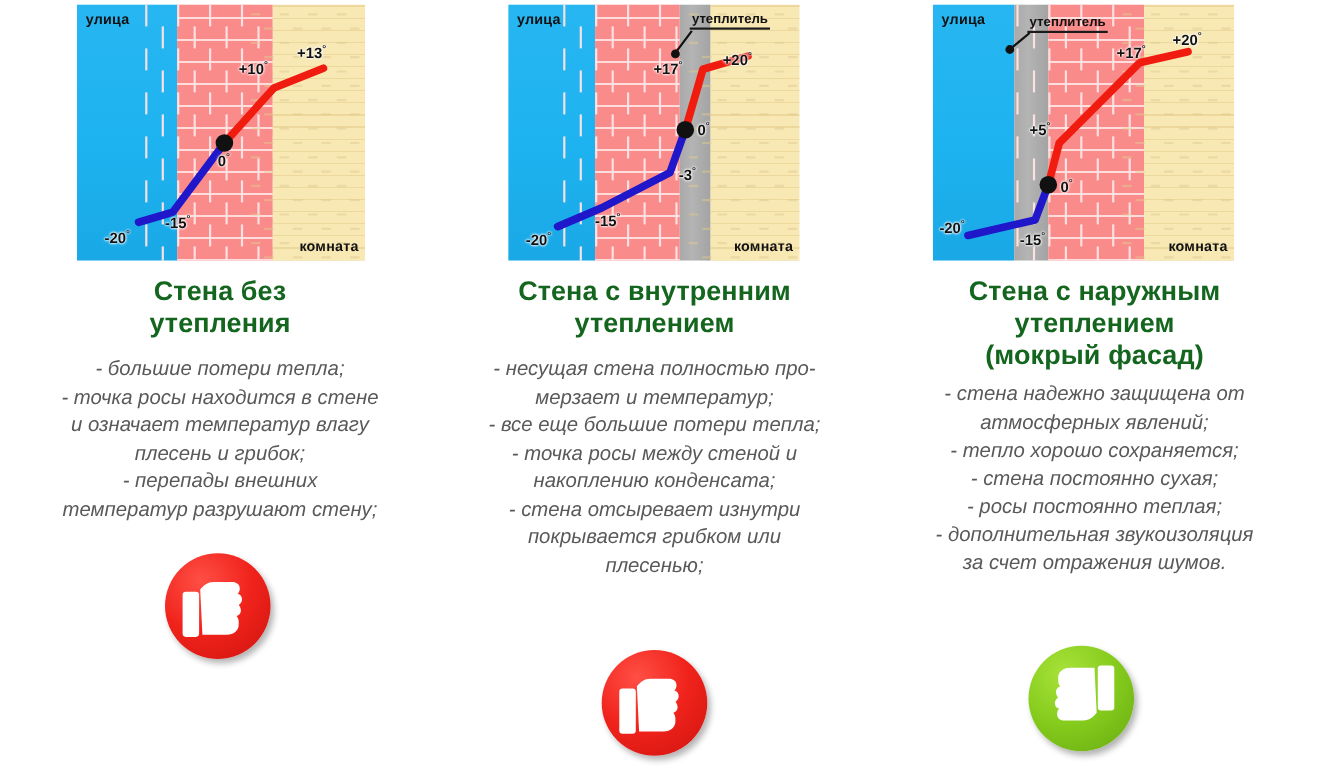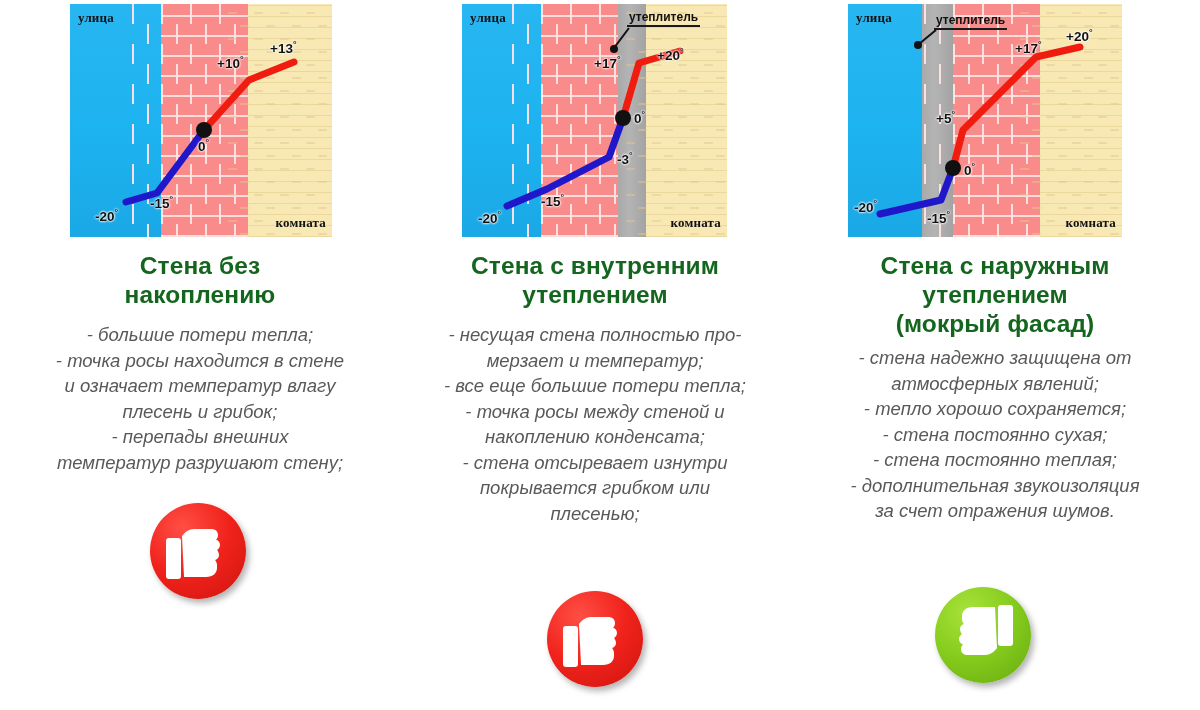--- a/index.html
+++ b/index.html
@@ -31,21 +31,21 @@
   .brick-rows{position:absolute;left:0;right:0;top:0;bottom:0;}
   .brick-rows i{position:absolute;width:2px;top:0;height:20px;background:rgba(255,228,228,.95);}
   .layer.insul{background:linear-gradient(90deg,#a9a9a9 0%,#b4b4b4 40%,#a3a3a3 100%);}
   .layer.room{
      background-color:#f7e8b4;
      background-image:repeating-linear-gradient(0deg, rgba(222,196,128,.45) 0 1px, rgba(0,0,0,0) 1px 11px);
   }
   .room-dashes{position:absolute;inset:0;opacity:.5;}
   .room-dashes i{position:absolute;height:2px;width:9px;background:#e2c98e;border-radius:1px;}
 
-  .zone-label{position:absolute;font-weight:bold;font-size:13px;color:#111;letter-spacing:.2px;font-family:Liberation Serif, serif;}
+  .zone-label{position:absolute;font-weight:bold;font-size:13px;color:#111;letter-spacing:.2px;}
 
   .diagram svg{position:absolute;left:0;top:0;overflow:visible;}
 
   .temp{position:absolute;font-weight:bold;font-size:13.5px;color:#111;white-space:nowrap;
         text-shadow:0 0 2px #fff,0 0 2px #fff,0 0 3px #fff;}
   .temp sup{font-size:9px;vertical-align:super;}
 
   .insul-note{position:absolute;font-weight:bold;font-size:12px;color:#111;
               border-bottom:2px solid #1a1a1a;padding:0 2px 1px 2px;white-space:nowrap;}
 
@@ -239,21 +239,21 @@
 
       <div class="temp" style="left:25px;top:203px;"><span>-20</span><sup>°</sup></div>
       <div class="temp" style="left:80px;top:190px;"><span>-15</span><sup>°</sup></div>
       <div class="temp" style="left:128px;top:133px;"><span>0</span><sup>°</sup></div>
       <div class="temp" style="left:147px;top:50px;"><span>+10</span><sup>°</sup></div>
       <div class="temp" style="left:200px;top:35px;"><span>+13</span><sup>°</sup></div>
     </div>
 
     <div class="title" style="top:251px;">
       <div>Стена без</div>
-      <div>накоплению</div>
+      <div>утепления</div>
     </div>
 
     <div class="body-copy" style="top:322px;">
       <div>- большие потери тепла;</div>
       <div>- точка росы находится в стене</div>
       <div>и означает температур влагу</div>
       <div>плесень и грибок;</div>
       <div>- перепады внешних</div>
       <div>температур разрушают стену;</div>
     </div>
@@ -640,21 +640,21 @@
       <div>Стена с наружным</div>
       <div>утеплением</div>
       <div>(мокрый фасад)</div>
     </div>
 
     <div class="body-copy" style="top:345px;">
       <div>- стена надежно защищена от</div>
       <div>атмосферных явлений;</div>
       <div>- тепло хорошо сохраняется;</div>
       <div>- стена постоянно сухая;</div>
-      <div>- стена постоянно теплая;</div>
+      <div>- росы постоянно теплая;</div>
       <div>- дополнительная звукоизоляция</div>
       <div>за счет отражения шумов.</div>
     </div>
 
     <div class="badge good" style="left:145px;top:587px;">
       <div class="disc"></div>
       <svg width="96" height="96" viewBox="0 0 96 96">
         <g fill="#ffffff">
           <path d="M60 20 H38 C31 20 27 24 27 29 v3 c0 3 2 5 2 5 s-4 1-4 5 c0 3 2 5 2 5 s-3 2-3 5 c0 3 2 5 4 5 c-1 1-2 3-2 5 c0 4 3 6 7 6 h17 c5 0 9-3 12-7 Z"></path>
           <path d="M66 18 h9 c2 0 3 1 3 3 v35 c0 2-1 3-3 3 h-9 c-2 0-3-1-3-3 V21 c0-2 1-3 3-3 Z"></path>

